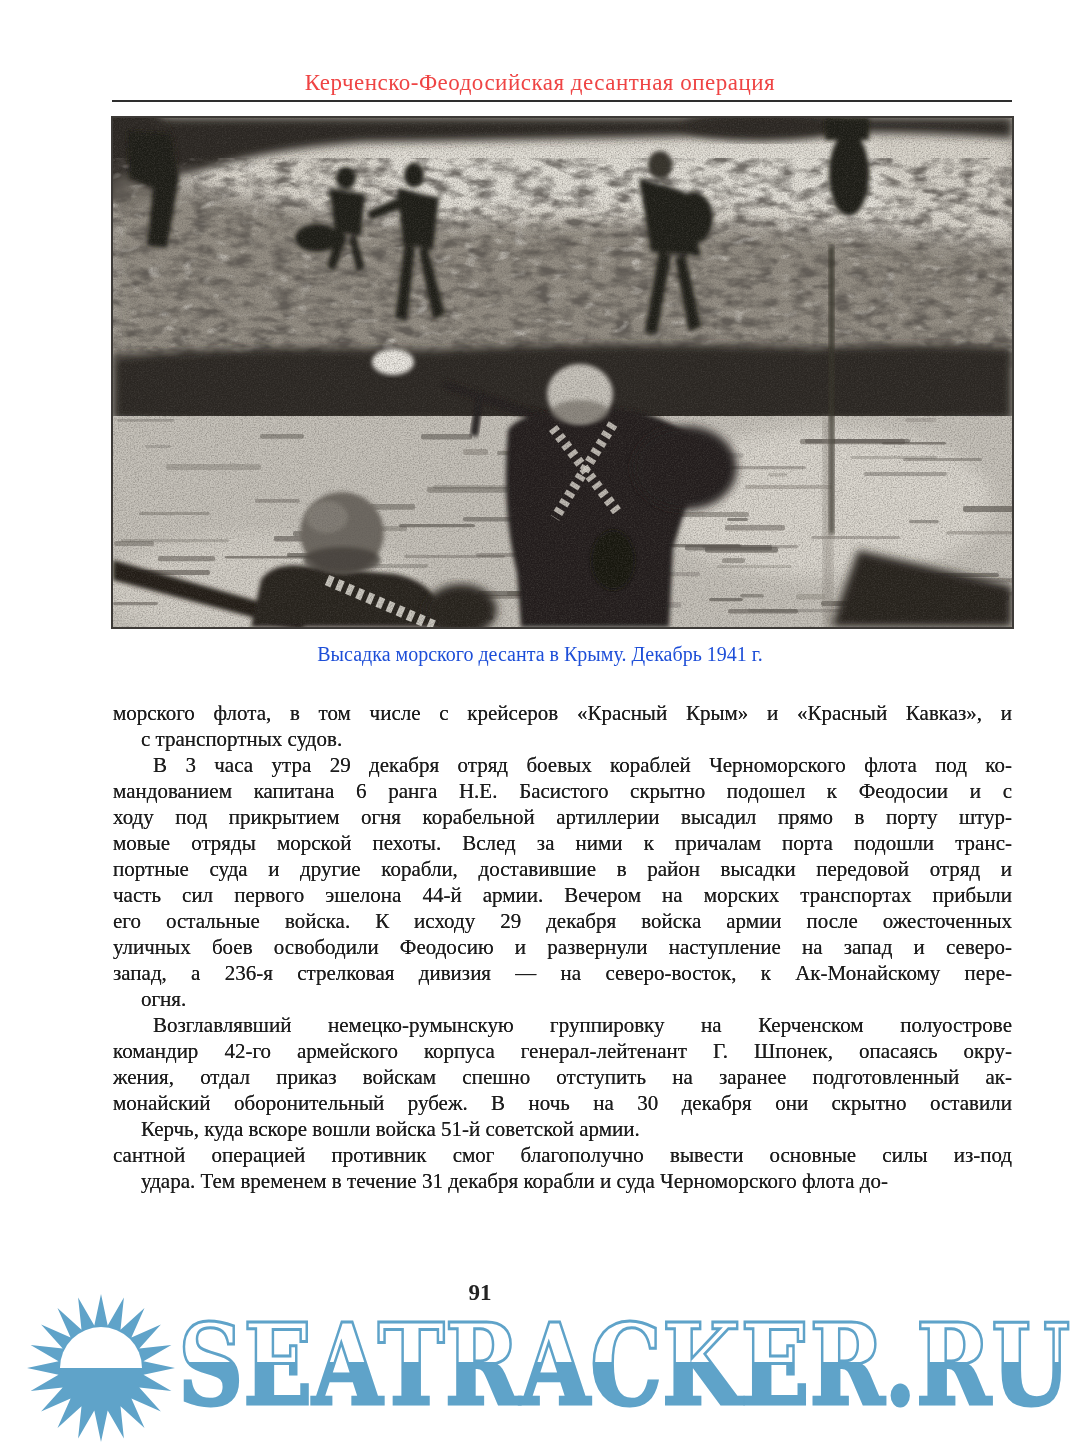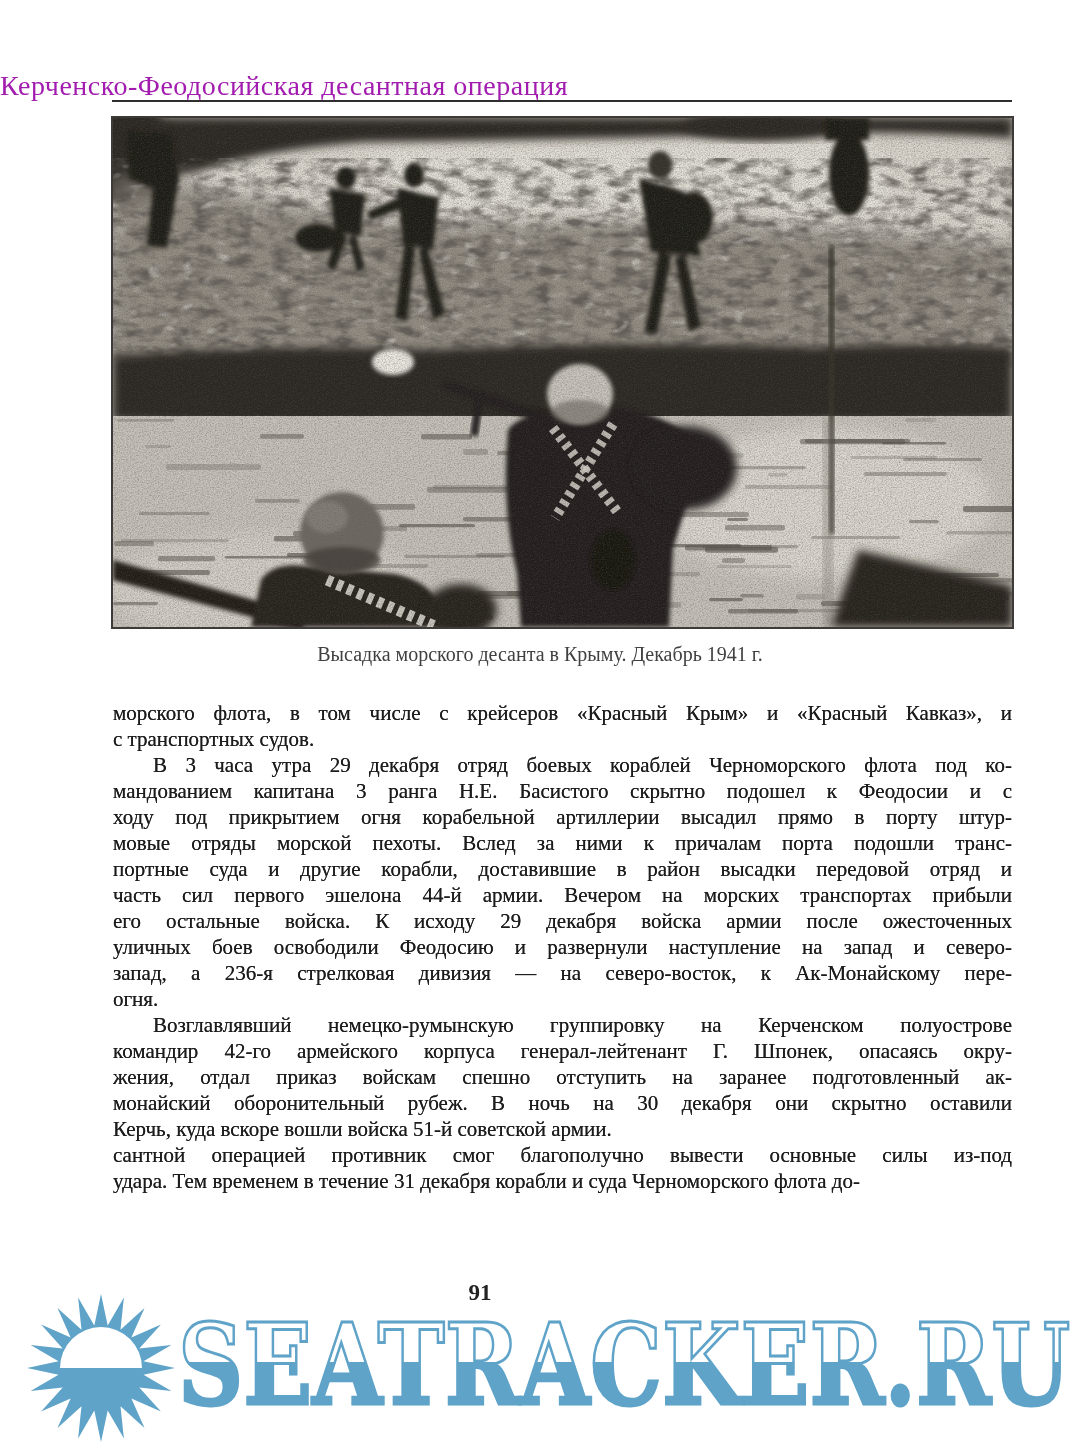--- a/index.html
+++ b/index.html
@@ -1,34 +1,34 @@
 <!DOCTYPE html>
 <html><head>
 <meta charset="utf-8">
 <style>
   html,body{margin:0;padding:0;background:#ffffff;}
   .page{position:relative;width:1080px;height:1444px;background:#ffffff;overflow:hidden;
         font-family:"Liberation Serif",serif;color:#1e1e1e;}
   
-  .hdr{position:absolute;left:0;top:70px;width:1080px;
-       font-size:28px;letter-spacing:.5px;color:#a21caf;}
+  .hdr{position:absolute;left:0;top:70px;width:1080px;text-align:center;
+       font-size:23px;letter-spacing:.5px;color:#ef4444;}
   .hdr-rule{position:absolute;left:112px;top:100px;width:900px;height:2px;background:#2e2e2e;}
   
   .photo{position:absolute;left:113px;top:118px;width:899px;height:509px;
          outline:2px solid #3d3a37;background:#b7b2aa;}
   .photo svg{display:block;}
   
   .cap{position:absolute;left:0;top:643px;width:1080px;text-align:center;
-       font-size:20px;color:#404040;}
+       font-size:20px;color:#1d4ed8;}
   
   .body{position:absolute;left:113px;top:700px;width:899px;font-size:21px;color:#1c1c1c;}
   .bline{height:26px;line-height:26px;overflow:hidden;white-space:nowrap;
          text-align:justify;text-align-last:justify;text-shadow:0 0 .5px #333;}
   .bline.first{text-indent:40px;}
-  .bline.last{text-align:left;text-align-last:left;white-space:normal;}
+  .bline.last{text-align:left;text-align-last:left;white-space:normal;margin-left:28px;}
   
   .pnum{position:absolute;left:0;top:1280px;width:960px;text-align:center;
         font-size:23px;font-weight:bold;color:#222;}
   
   .wm{position:absolute;left:0;top:1292px;width:1080px;height:152px;}
 </style>
 </head>
 <body>
 
 <div class="page">
@@ -244,21 +244,21 @@
       <rect width="899" height="509" filter="url(#fgrain)" opacity="0.55"></rect>
     </svg>
   </div>
 
   <div class="cap">Высадка морского десанта в Крыму. Декабрь 1941 г.</div>
 
   <div class="body" id="body-text">
       <div class="bline">морского флота, в том числе с крейсеров «Красный Крым» и «Красный Кавказ», и</div>
       <div class="bline last">с транспортных судов.</div>
       <div class="bline first">В 3 часа утра 29 декабря отряд боевых кораблей Черноморского флота под ко-</div>
-      <div class="bline">мандованием капитана 3 ранга Н.Е. Басистого скрытно подошел к Феодосии и с</div>
+      <div class="bline">мандованием капитана 6 ранга Н.Е. Басистого скрытно подошел к Феодосии и с</div>
       <div class="bline">ходу под прикрытием огня корабельной артиллерии высадил прямо в порту штур-</div>
       <div class="bline">мовые отряды морской пехоты. Вслед за ними к причалам порта подошли транс-</div>
       <div class="bline">портные суда и другие корабли, доставившие в район высадки передовой отряд и</div>
       <div class="bline">часть сил первого эшелона 44-й армии. Вечером на морских транспортах прибыли</div>
       <div class="bline">его остальные войска. К исходу 29 декабря войска армии после ожесточенных</div>
       <div class="bline">уличных боев освободили Феодосию и развернули наступление на запад и северо-</div>
       <div class="bline">запад, а 236-я стрелковая дивизия — на северо-восток, к Ак-Монайскому пере-</div>
       <div class="bline last">огня.</div>
       <div class="bline first">Возглавлявший немецко-румынскую группировку на Керченском полуострове</div>
       <div class="bline">командир 42-го армейского корпуса генерал-лейтенант Г. Шпонек, опасаясь окру-</div>

